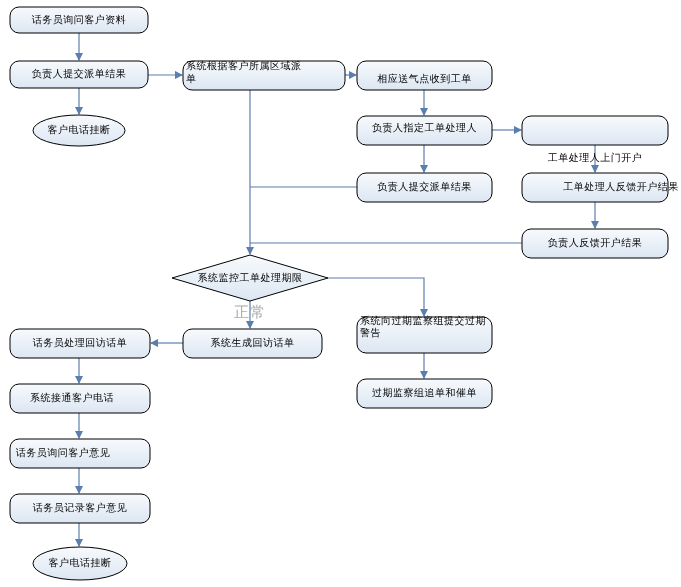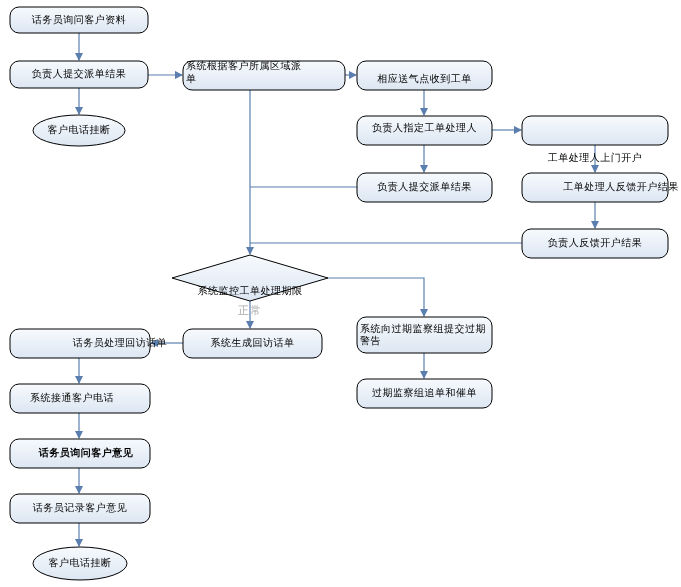--- a/index.html
+++ b/index.html
@@ -14,21 +14,21 @@
   .edge{fill:none;stroke:#5a7fae;stroke-width:1.2;}
   .node-shape{fill:url(#nodeGrad);stroke:#000000;stroke-width:1;}
   .node-label{
     position:absolute;
     display:flex;align-items:center;justify-content:center;text-align:left;
     font-size:10px;line-height:1.25;letter-spacing:0.5px;color:#000;
     padding:12px 3px;box-sizing:border-box;pointer-events:none;
   }
   .edge-label{
     position:absolute;
-    font-size:11px;color:#a9a9a9;letter-spacing:1px;
+    font-size:15px;color:#a9a9a9;letter-spacing:1px;
     text-align:center;pointer-events:none;
   }
 </style>
 </head>
 <body>
 
 <div id="stage">
   <svg id="canvas-svg" xmlns="http://www.w3.org/2000/svg" width="681" height="587" viewBox="0 0 681 587">
     <defs>
       <linearGradient id="nodeGrad" x1="0" y1="0" x2="0" y2="1">
@@ -87,24 +87,24 @@
       <div class="node-label" style="left: 10px; top: 7px; width: 138px; height: 26px;">话务员询问客户资料</div>
       <div class="node-label" style="left: 10px; top: 61px; width: 138px; height: 27px;">负责人提交派单结果</div>
       <div class="node-label" style="left: 33px; top: 115px; width: 92px; height: 31px;">客户电话挂断</div>
       <div class="node-label" style="left: 183px; top: 58px; width: 130px; height: 29px;">系统根据客户所属区域派单</div>
       <div class="node-label" style="left: 357px; top: 61px; width: 135px; height: 37px;">相应送气点收到工单</div>
       <div class="node-label" style="left: 357px; top: 116px; width: 135px; height: 16px;">负责人指定工单处理人</div>
       <div class="node-label" style="left: 522px; top: 116px; width: 146px; height: 29px; margin-top: 28px;">工单处理人上门开户</div>
       <div class="node-label" style="left: 357px; top: 173px; width: 135px; height: 29px;">负责人提交派单结果</div>
       <div class="node-label" style="left: 548px; top: 173px; width: 146px; height: 29px;">工单处理人反馈开户结果</div>
       <div class="node-label" style="left: 522px; top: 229px; width: 146px; height: 29px;">负责人反馈开户结果</div>
-      <div class="node-label" style="left: 172px; top: 268px; width: 156px; height: 46px;">系统监控工单处理期限</div>
-      <div class="node-label" style="left: 357px; top: 317px; width: 135px; height: 36px;">系统向过期监察组提交过期警告</div>
+      <div class="node-label" style="left: 172px; top: 255px; width: 156px; height: 46px;">系统监控工单处理期限</div>
+      <div class="node-label" style="left: 357px; top: 309px; width: 135px; height: 36px;">系统向过期监察组提交过期警告</div>
       <div class="node-label" style="left: 357px; top: 379px; width: 135px; height: 29px;">过期监察组追单和催单</div>
       <div class="node-label" style="left: 183px; top: 329px; width: 139px; height: 29px; border-radius: 10px;">系统生成回访话单</div>
-      <div class="node-label" style="left: 10px; top: 329px; width: 140px; height: 29px; margin-left: 40px;">话务员处理回访话单</div>
+      <div class="node-label" style="left: 10px; top: 329px; width: 140px; height: 29px;">话务员处理回访话单</div>
       <div class="node-label" style="left: 10px; top: 384px; width: 124px; height: 29px;">系统接通客户电话</div>
-      <div class="node-label" style="left: 28px; top: 439px; width: 116px; height: 29px; font-weight: bold;">话务员询问客户意见</div>
+      <div class="node-label" style="left: 5px; top: 439px; width: 116px; height: 29px;">话务员询问客户意见</div>
       <div class="node-label" style="left: 10px; top: 494px; width: 140px; height: 29px;">话务员记录客户意见</div>
       <div class="node-label" style="left: 33px; top: 547px; width: 94px; height: 33px;">客户电话挂断</div>
       <div class="edge-label" style="left: 228px; top: 303px; width: 44px;">正常</div>
     </div>
 </div>
 
 </body></html>

